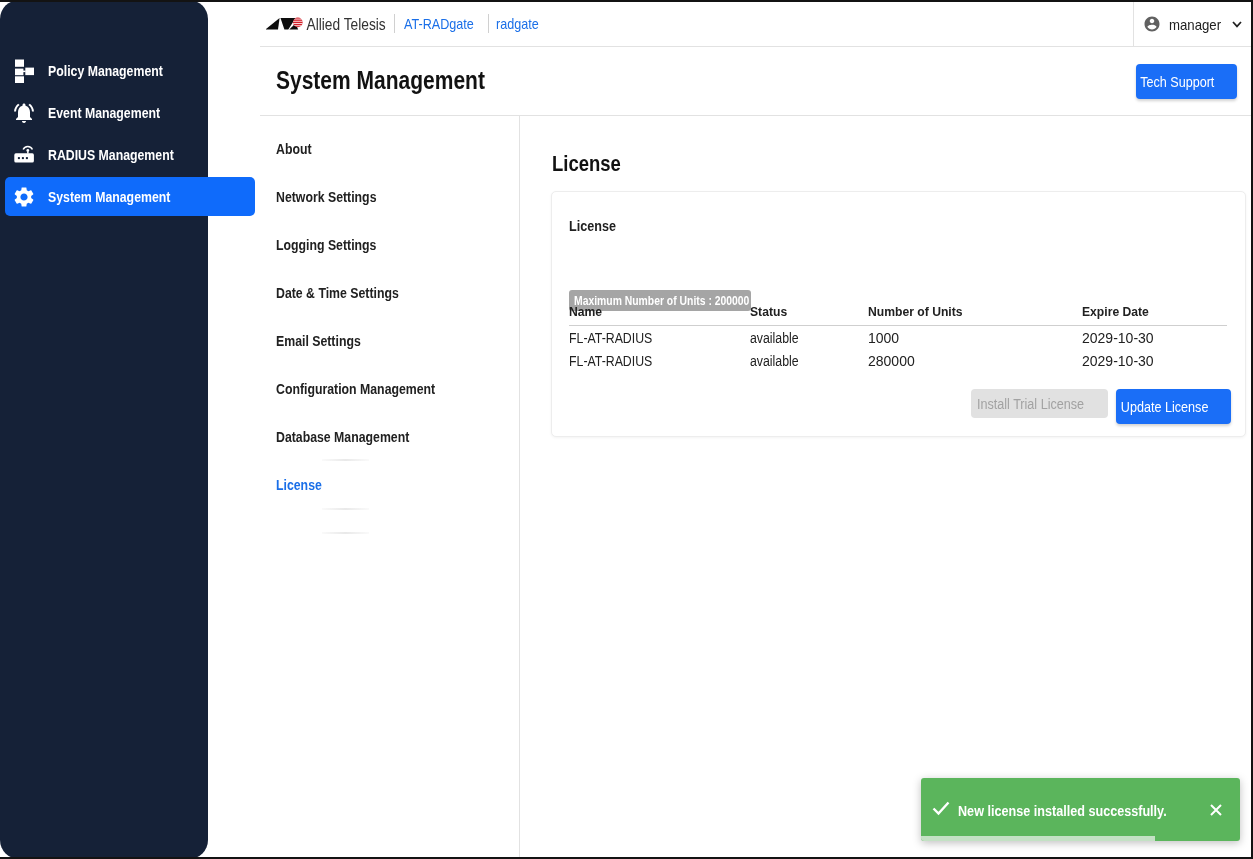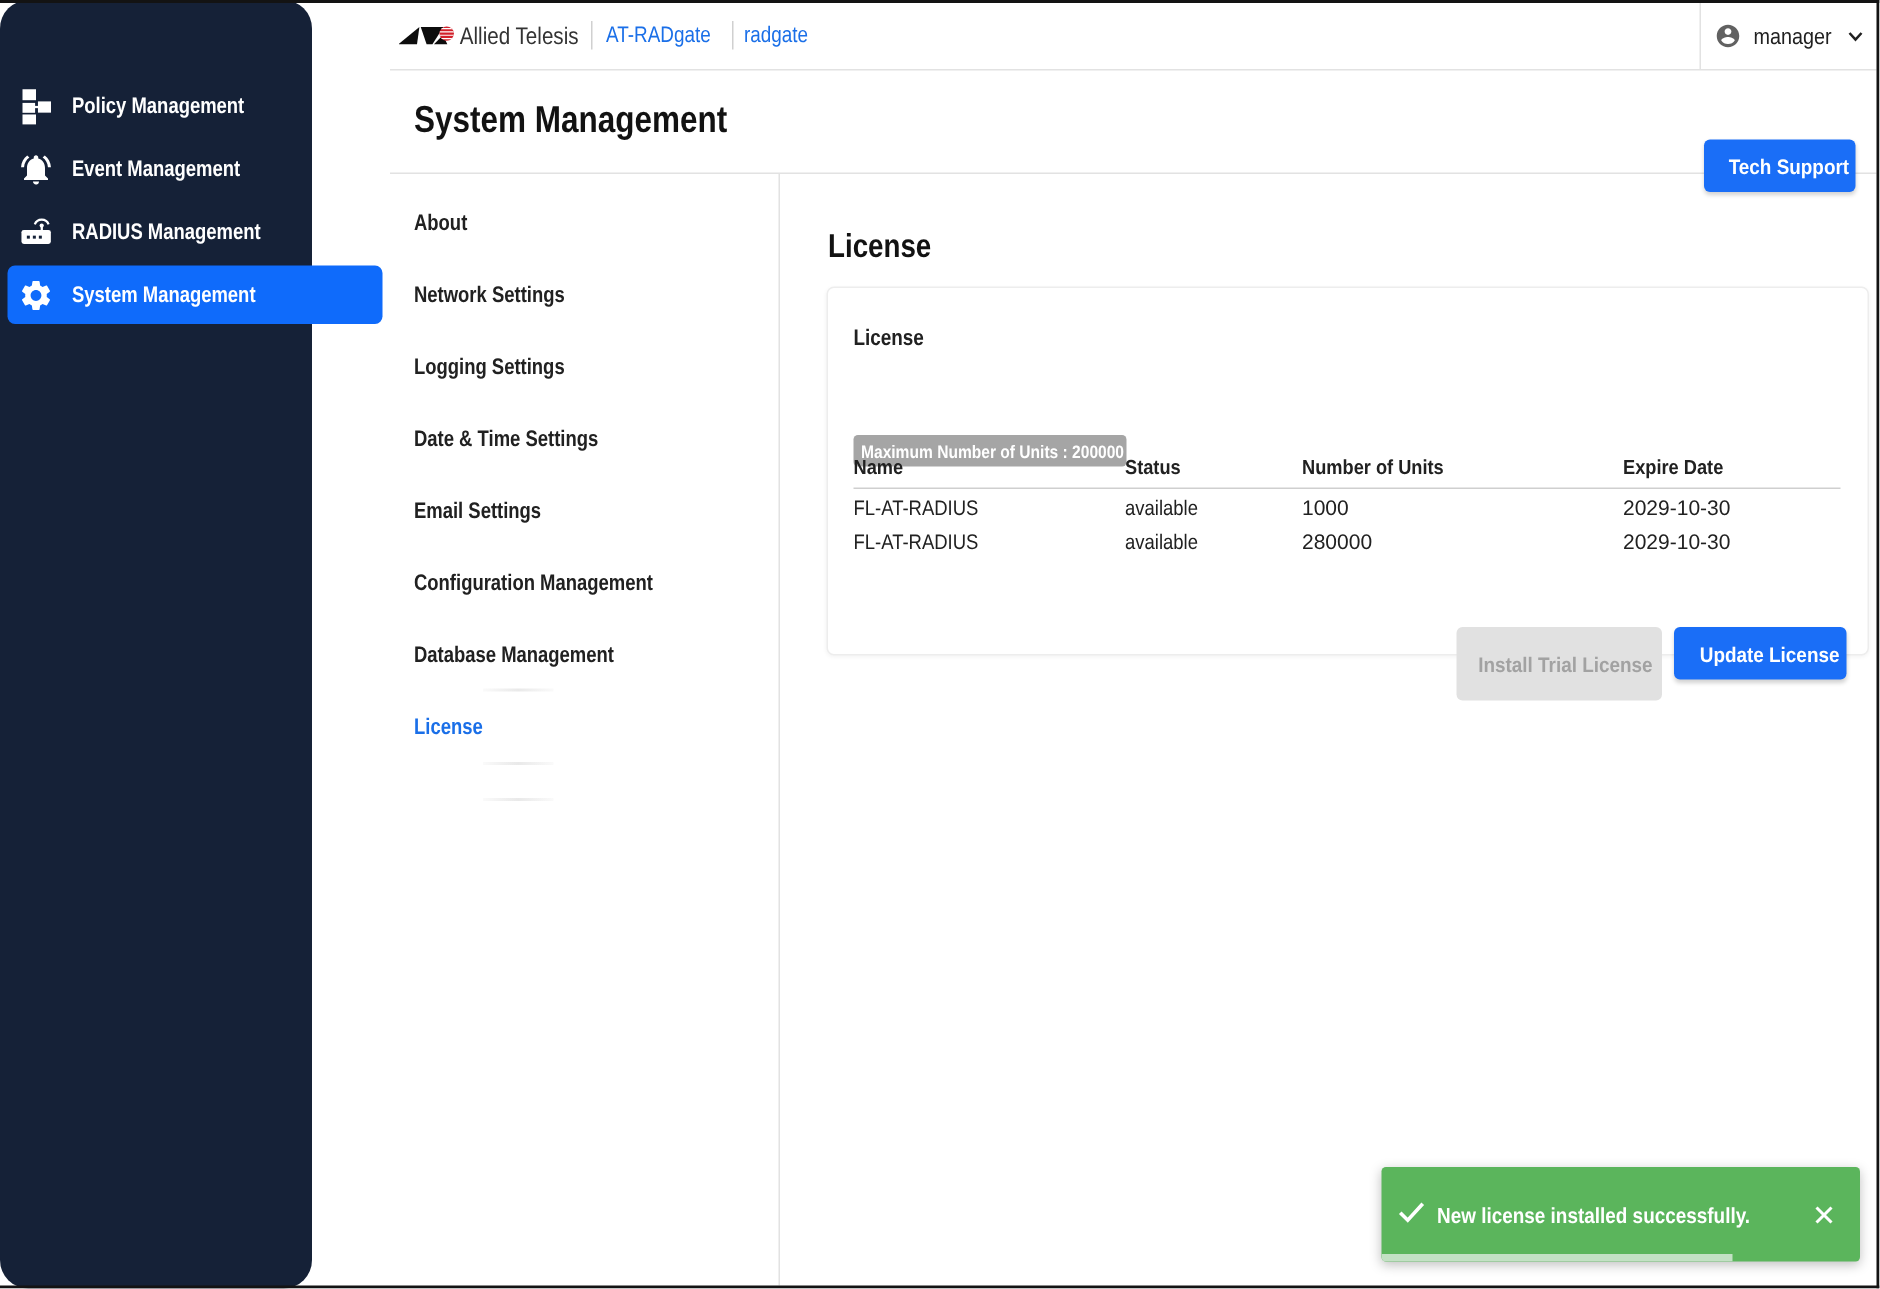--- a/index.html
+++ b/index.html
@@ -28,21 +28,21 @@
 .bc-sep { position:absolute; top:14px; width:1px; height:19px; background:#d0d0d0; }
 .bc { position:absolute; top:15px; font-size:15px; color:#1a6fe8; transform:scaleX(.84); transform-origin:0 50%; white-space:nowrap; }
 #user-sep { left:873px; top:0; width:1px; height:46px; background:#e2e2e2; }
 #avatar { left:883px; top:15px; }
 #uname { left:909px; top:16px; font-size:15px; color:#212121; transform:scaleX(.88); transform-origin:0 50%; }
 #caret { left:972px; top:21px; }
 
 
 #hband { left:260px; top:48px; width:991px; height:68px; background:#fff; border-bottom:1px solid #e2e2e2; z-index:9; }
 #ptitle { left:16px; top:18px; font-size:25px; font-weight:bold; color:#121212; transform:scaleX(.84); transform-origin:0 50%; white-space:nowrap; }
-.btn { position:absolute; border-radius:4px; font-size:14px; font-weight:bold; display:flex; align-items:center; justify-content:flex-end;margin-top:29px; }
+.btn { position:absolute; border-radius:4px; font-size:14px; font-weight:normal; display:flex; align-items:center; justify-content:flex-start; }
 .btn i { font-style:normal; transform:scaleX(.9); white-space:nowrap; }
 .btn.blue { background:#1a6ef7; color:#fff; box-shadow:0 2px 3px rgba(0,0,0,0.18); }
 #techsupport { left:876px; top:16px; width:101px; height:35px; }
 
 
 #subnav { left:260px; top:116px; width:260px; height:743px; background:#fff; }
 .sn { position:absolute; left:16px; font-size:15px; font-weight:bold; color:#212121; transform:scaleX(.82); transform-origin:0 50%; white-space:nowrap; }
 .skel { position:absolute; left:62px; width:47px; height:1.5px; background:linear-gradient(90deg,#fafafa,#e9e9e9,#fafafa); }
 #vdiv { left:519px; top:116px; width:1px; height:741px; background:#e2e2e2; }
 
@@ -50,21 +50,21 @@
 #content { left:520px; top:116px; width:731px; height:743px; }
 #ctitle { left:32px; top:34.5px; font-size:22px; font-weight:bold; color:#121212; transform:scaleX(.84); transform-origin:0 50%; white-space:nowrap; }
 #card { left:31px; top:75px; width:695px; height:246px; background:#fff; border:1px solid #ededed; border-radius:5px; box-shadow:0 1px 3px rgba(0,0,0,0.05); }
 #cardtitle { position:absolute; font-size:15px; font-weight:bold; color:#212121; transform:scaleX(.84); transform-origin:0 50%; white-space:nowrap; }
 #chip { left:18px; top:154px; height:21px; width:182px; background:#a5a5a5; border-radius:3px; color:#fff; font-size:12px; font-weight:bold; display:flex; align-items:center; padding:0 5px; }
 #chip em { font-style:normal; transform:scaleX(.865); transform-origin:0 50%; white-space:nowrap; display:inline-block; }
 .th { position:absolute; font-size:13.5px; font-weight:bold; color:#212121; transform:scaleX(.9); transform-origin:0 50%; white-space:nowrap; }
 .td { position:absolute; font-size:14px; color:#212121; white-space:nowrap; }
 .tds { transform:scaleX(.88); transform-origin:0 50%; }
 #thline { left:18px; top:208.5px; width:658px; height:1px; background:#cfcfcf; }
-#btn-install { left:451px; top:273px; width:137px; height:49px; background:#e1e1e1; color:#a2a2a2; }
+#btn-install { left:451px; top:273px; width:137px; height:29px; background:#e1e1e1; color:#a2a2a2; }
 #btn-update { left:596px; top:273px; width:115px; height:35px; }
 
 
 #toast { left:921px; top:778px; width:319px; height:63px; background:#5bb55c; border-radius:3px; box-shadow:0 2px 8px rgba(0,0,0,0.25); z-index:50; overflow:hidden; }
 #toast .msg { position:absolute; left:37px; top:24.5px; color:#fff; font-size:14.5px; font-weight:bold; transform:scaleX(.87); transform-origin:0 50%; white-space:nowrap; }
 #tprog { position:absolute; left:0; bottom:0; width:234px; height:5.5px; background:#c3e1c4; }
 </style>
 </head>
 <body>
 <div class="abs" id="sidebar">

